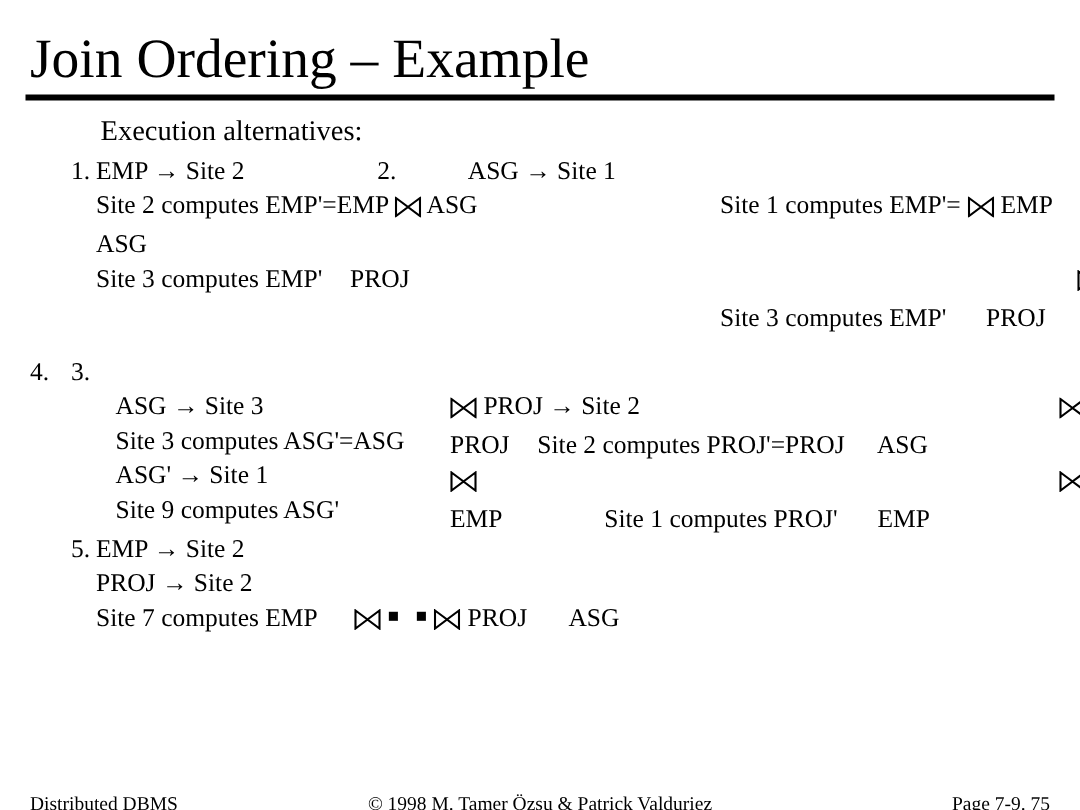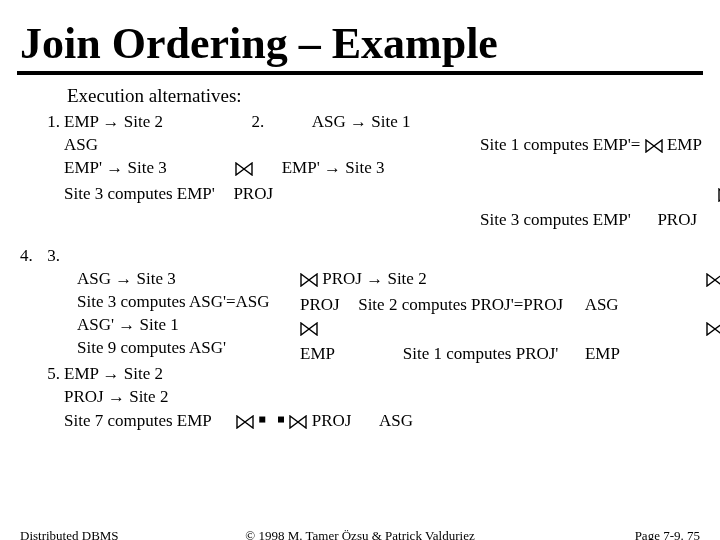--- a/index.html
+++ b/index.html
@@ -13,22 +13,22 @@
     overflow: hidden;
   }
   .slide {
     position: relative;
     width: 720px;
     height: 540px;
     box-sizing: border-box;
     padding: 18px 20px 0 20px;
   }
   .title {
-    font-size: 44px;
-    font-weight: bold;
+    font-size: 37px;
+    font-weight: normal;
     margin: 0 0 0 0;
     letter-spacing: 0px;
   }
   .rule {
     height: 4px;
     background: #000;
     margin: 2px -3px 10px -3px;
   }
   .subhead {
     font-size: 19px;
@@ -112,30 +112,28 @@
       <span class="num">1.</span>
 
       <div class="col-l">
         <div>
           <span>EMP → Site 2</span>
           <span style="display:inline-block; width:80px;"></span>
           <span>2.</span>
           <span style="display:inline-block; width:40px;"></span>
           <span>ASG → Site 1</span>
         </div>
+        <div>
+          <span>Site 2 computes EMP'=EMP</span>
+          <span class="join"><svg viewBox="0 0 18 14">
+                <use href="#bowtie"></use>
+              </svg></span>
+          <span>ASG</span>
+        </div>
         <div>ASG</div>
-        <div>
-          <span>EMP' → Site 3</span>
-          <span style="display:inline-block; width:60px;"></span>
-          <span class="join"><svg viewBox="0 0 18 14">
-                <use href="#bowtie"></use>
-              </svg></span>
-          <span style="display:inline-block; width:20px;"></span>
-          <span>EMP' → Site 3</span>
-        </div>
         <div>
           <span>Site 3 computes EMP'</span>
           <span style="display:inline-block; width:10px;"></span>
           <span>PROJ</span>
         </div>
       </div>
 
       <div class="col-r">
         <div style="height:23px"></div>
         <div>

